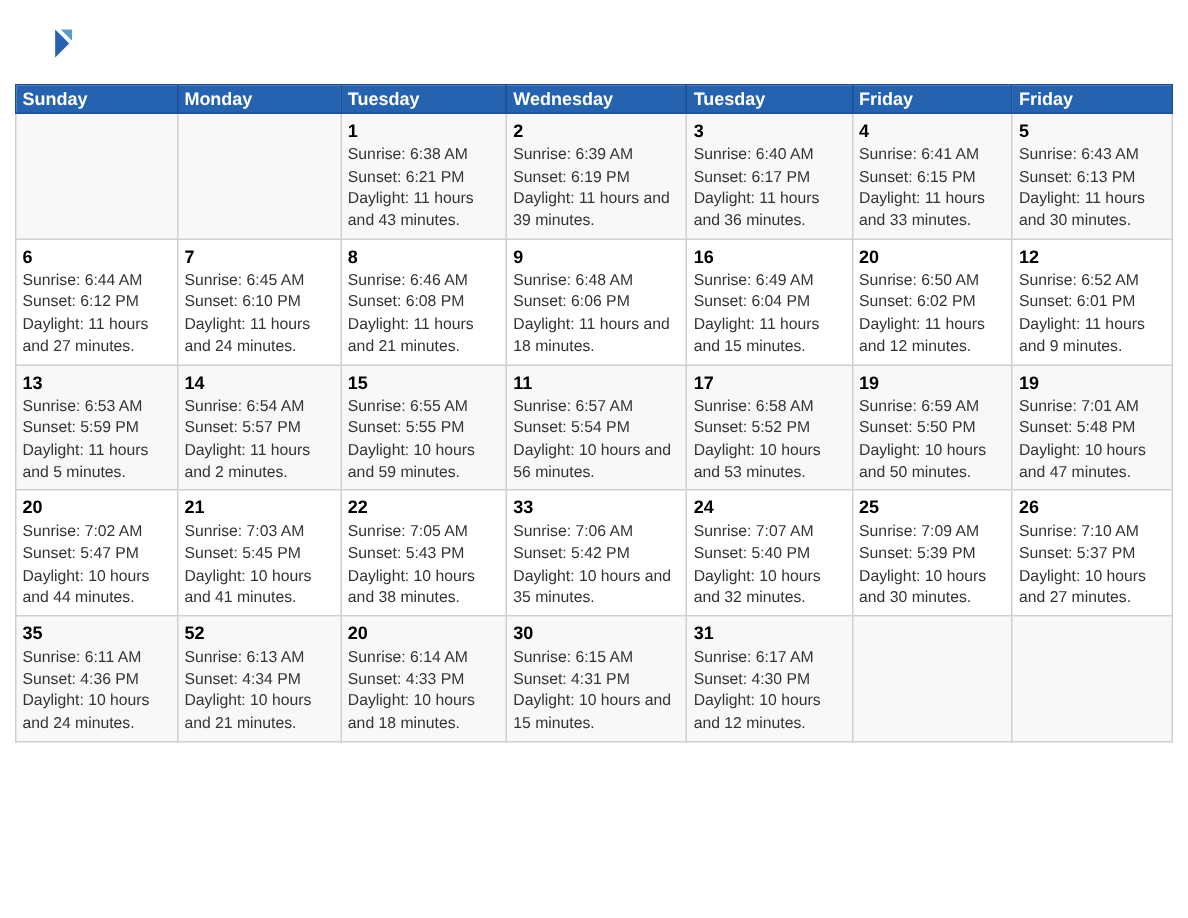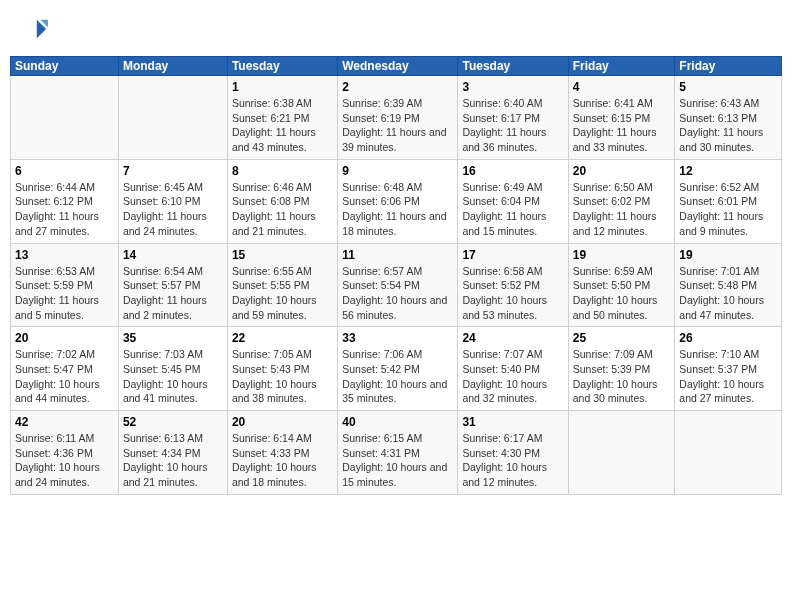--- a/index.html
+++ b/index.html
@@ -206,21 +206,21 @@
           <span class="day-num">19</span>
           <div class="day-info">Sunrise: 7:01 AM<br>Sunset: 5:48 PM<br>Daylight: 10 hours and 47 minutes.</div>
         </td>
       </tr>
       <tr>
         <td>
           <span class="day-num">20</span>
           <div class="day-info">Sunrise: 7:02 AM<br>Sunset: 5:47 PM<br>Daylight: 10 hours and 44 minutes.</div>
         </td>
         <td>
-          <span class="day-num">35</span>
+          <span class="day-num">21</span>
           <div class="day-info">Sunrise: 7:03 AM<br>Sunset: 5:45 PM<br>Daylight: 10 hours and 41 minutes.</div>
         </td>
         <td>
           <span class="day-num">22</span>
           <div class="day-info">Sunrise: 7:05 AM<br>Sunset: 5:43 PM<br>Daylight: 10 hours and 38 minutes.</div>
         </td>
         <td>
           <span class="day-num">33</span>
           <div class="day-info">Sunrise: 7:06 AM<br>Sunset: 5:42 PM<br>Daylight: 10 hours and 35 minutes.</div>
         </td>
@@ -232,33 +232,33 @@
           <span class="day-num">25</span>
           <div class="day-info">Sunrise: 7:09 AM<br>Sunset: 5:39 PM<br>Daylight: 10 hours and 30 minutes.</div>
         </td>
         <td>
           <span class="day-num">26</span>
           <div class="day-info">Sunrise: 7:10 AM<br>Sunset: 5:37 PM<br>Daylight: 10 hours and 27 minutes.</div>
         </td>
       </tr>
       <tr>
         <td>
-          <span class="day-num">42</span>
+          <span class="day-num">35</span>
           <div class="day-info">Sunrise: 6:11 AM<br>Sunset: 4:36 PM<br>Daylight: 10 hours and 24 minutes.</div>
         </td>
         <td>
           <span class="day-num">52</span>
           <div class="day-info">Sunrise: 6:13 AM<br>Sunset: 4:34 PM<br>Daylight: 10 hours and 21 minutes.</div>
         </td>
         <td>
           <span class="day-num">20</span>
           <div class="day-info">Sunrise: 6:14 AM<br>Sunset: 4:33 PM<br>Daylight: 10 hours and 18 minutes.</div>
         </td>
         <td>
-          <span class="day-num">40</span>
+          <span class="day-num">30</span>
           <div class="day-info">Sunrise: 6:15 AM<br>Sunset: 4:31 PM<br>Daylight: 10 hours and 15 minutes.</div>
         </td>
         <td>
           <span class="day-num">31</span>
           <div class="day-info">Sunrise: 6:17 AM<br>Sunset: 4:30 PM<br>Daylight: 10 hours and 12 minutes.</div>
         </td>
         <td class="empty"></td>
         <td class="empty"></td>
       </tr>
     </tbody>

